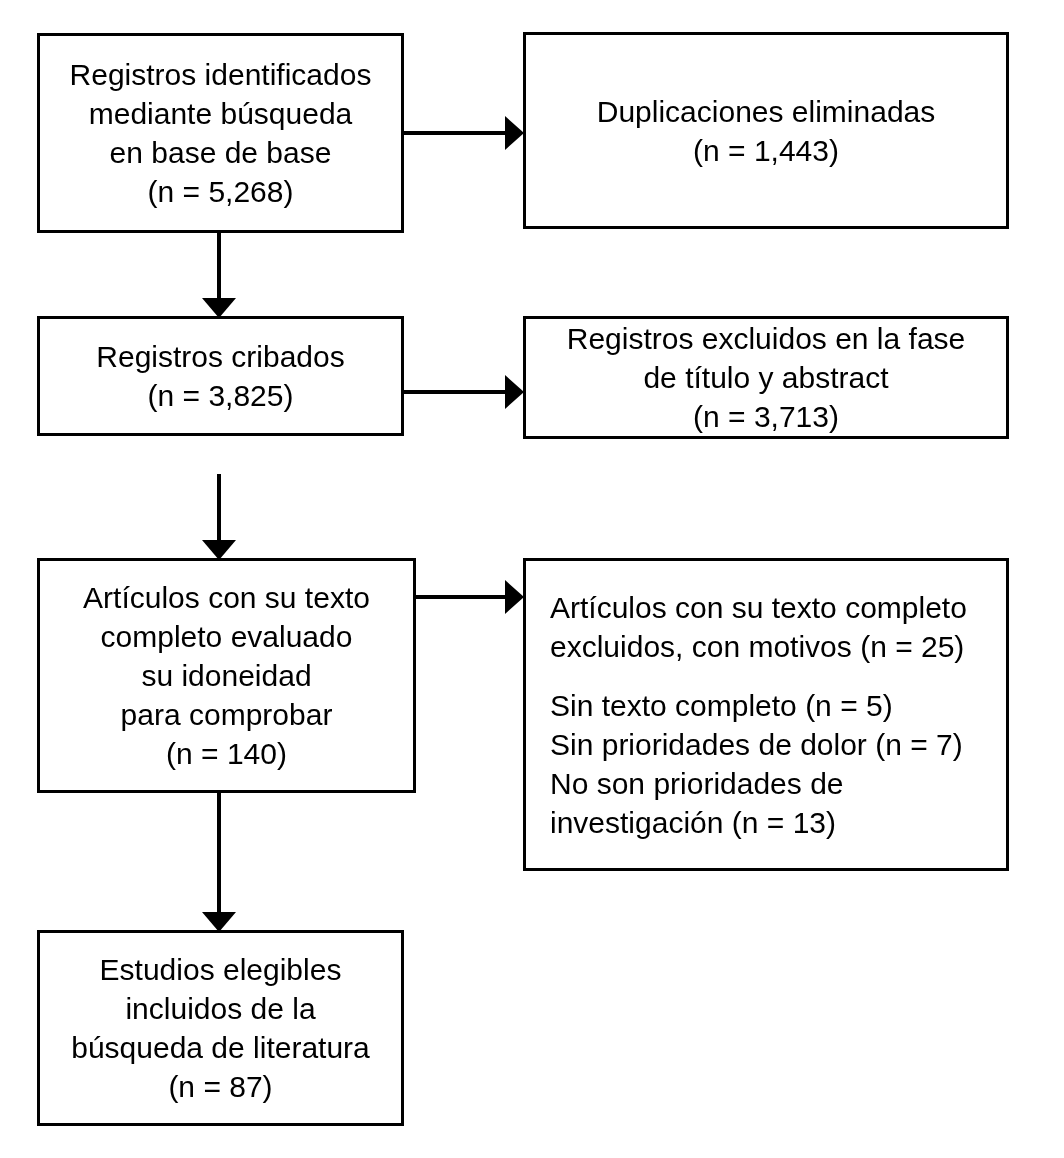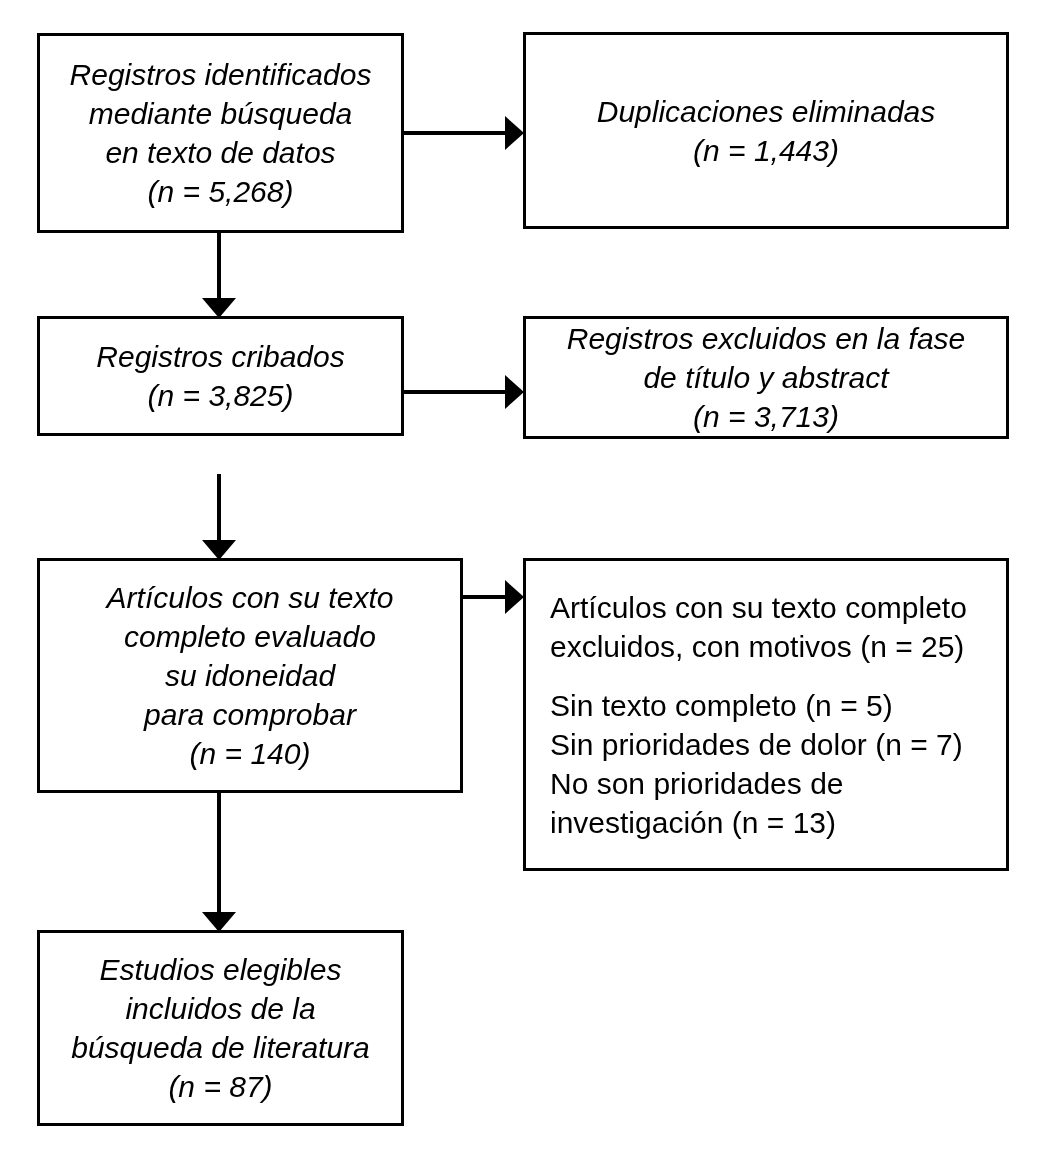--- a/index.html
+++ b/index.html
@@ -24,21 +24,20 @@
     box-sizing: border-box;
     border: 3px solid #000000;
     background: #ffffff;
     display: flex;
     flex-direction: column;
     justify-content: center;
   }
   .flow-box.centered {
     align-items: center;
     text-align: center;
-    font-style: italic;
   }
   .flow-box.left-aligned {
     align-items: flex-start;
     text-align: left;
   }
   .box-line {
     font-size: 30px;
     line-height: 1.30;
     white-space: pre;
     color: #000000;
@@ -99,41 +98,41 @@
 
     <g>
       <line x1="219" y1="793" x2="219" y2="913"></line>
       <polygon points="202,912 236,912 219,932"></polygon>
     </g>
   </svg>
 
   <div class="flow-box centered" style="left:37px; top:33px; width:367px; height:200px;">
     <div class="box-line">Registros identificados</div>
     <div class="box-line">mediante búsqueda</div>
-    <div class="box-line">en texto de datos</div>
+    <div class="box-line">en base de base</div>
     <div class="box-line">(n = 5,268)</div>
   </div>
 
   <div class="flow-box centered" style="left:523px; top:32px; width:486px; height:197px;">
     <div class="box-line">Duplicaciones eliminadas</div>
     <div class="box-line">(n = 1,443)</div>
   </div>
 
   <div class="flow-box centered" style="left:37px; top:316px; width:367px; height:120px;">
     <div class="box-line">Registros cribados</div>
     <div class="box-line">(n = 3,825)</div>
   </div>
 
   <div class="flow-box centered" style="left:523px; top:316px; width:486px; height:123px;">
     <div class="box-line">Registros excluidos en la fase</div>
     <div class="box-line">de título y abstract</div>
     <div class="box-line">(n = 3,713)</div>
   </div>
 
-  <div class="flow-box centered" style="left:37px; top:558px; width:426px; height:235px;">
+  <div class="flow-box centered" style="left:37px; top:558px; width:379px; height:235px;">
     <div class="box-line">Artículos con su texto</div>
     <div class="box-line">completo evaluado</div>
     <div class="box-line">su idoneidad</div>
     <div class="box-line">para comprobar</div>
     <div class="box-line">(n = 140)</div>
   </div>
 
   <div class="flow-box left-aligned" style="left:523px; top:558px; width:486px; height:313px;">
     <div class="box-line">Artículos con su texto completo</div>
     <div class="box-line">excluidos, con motivos (n = 25)</div>

